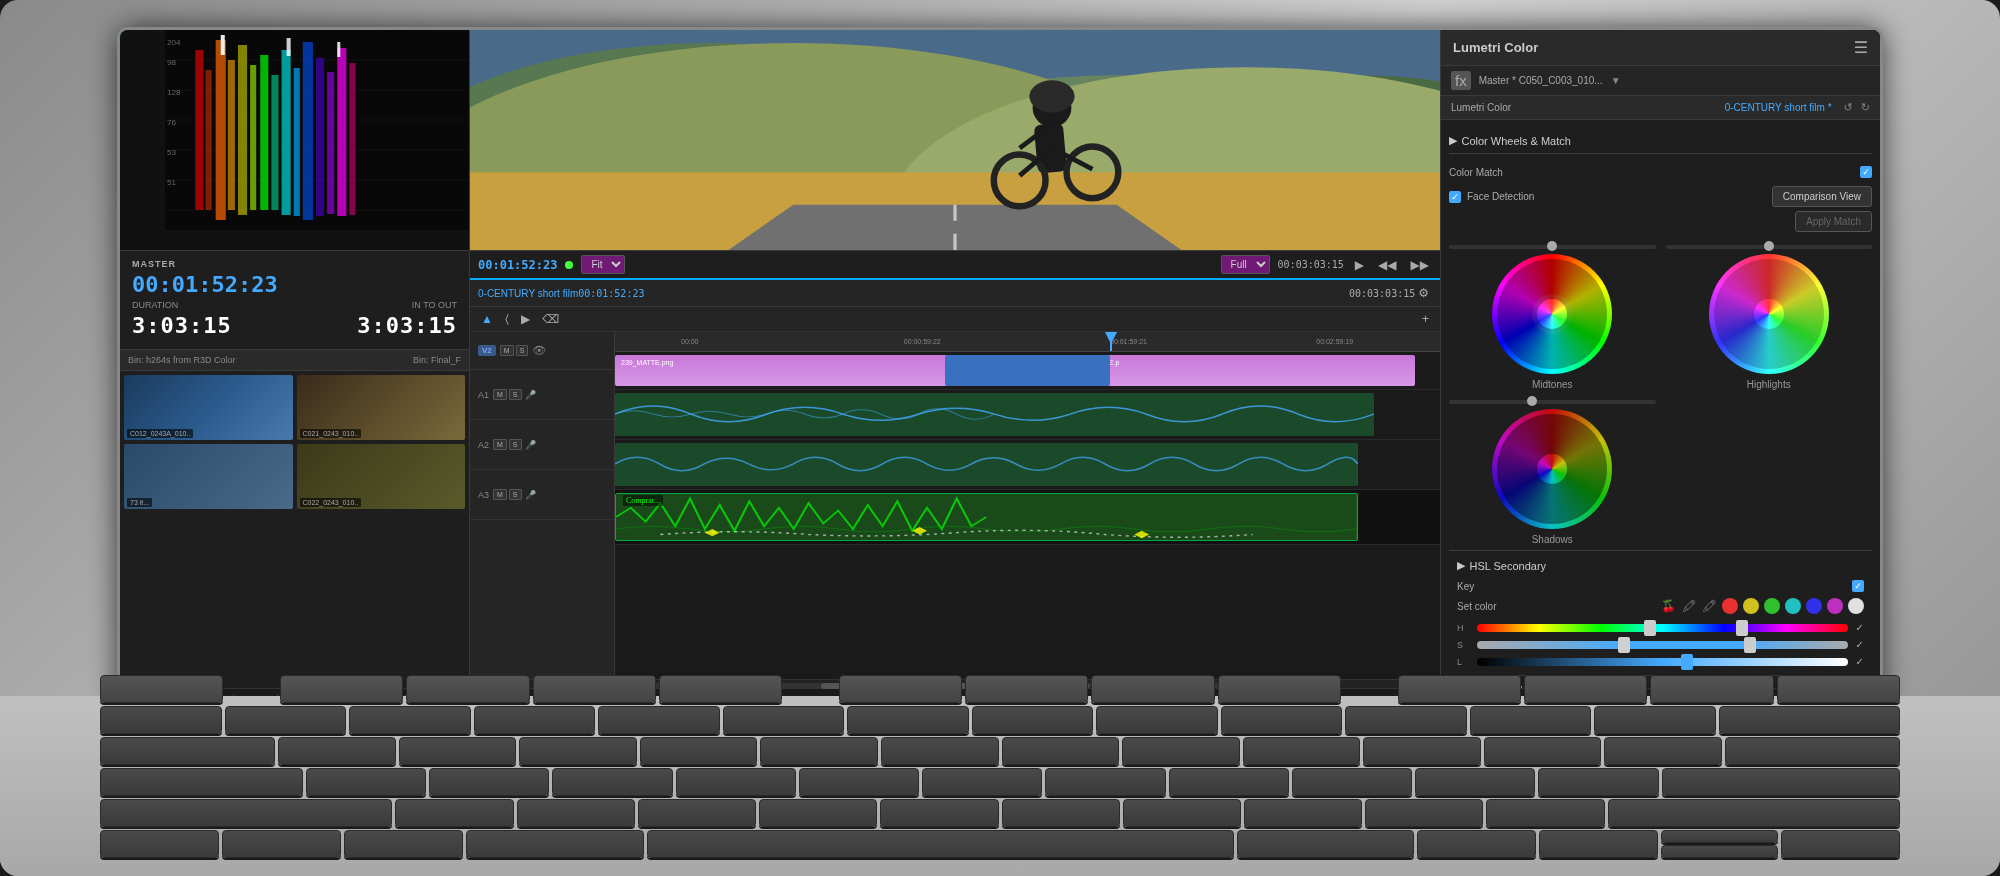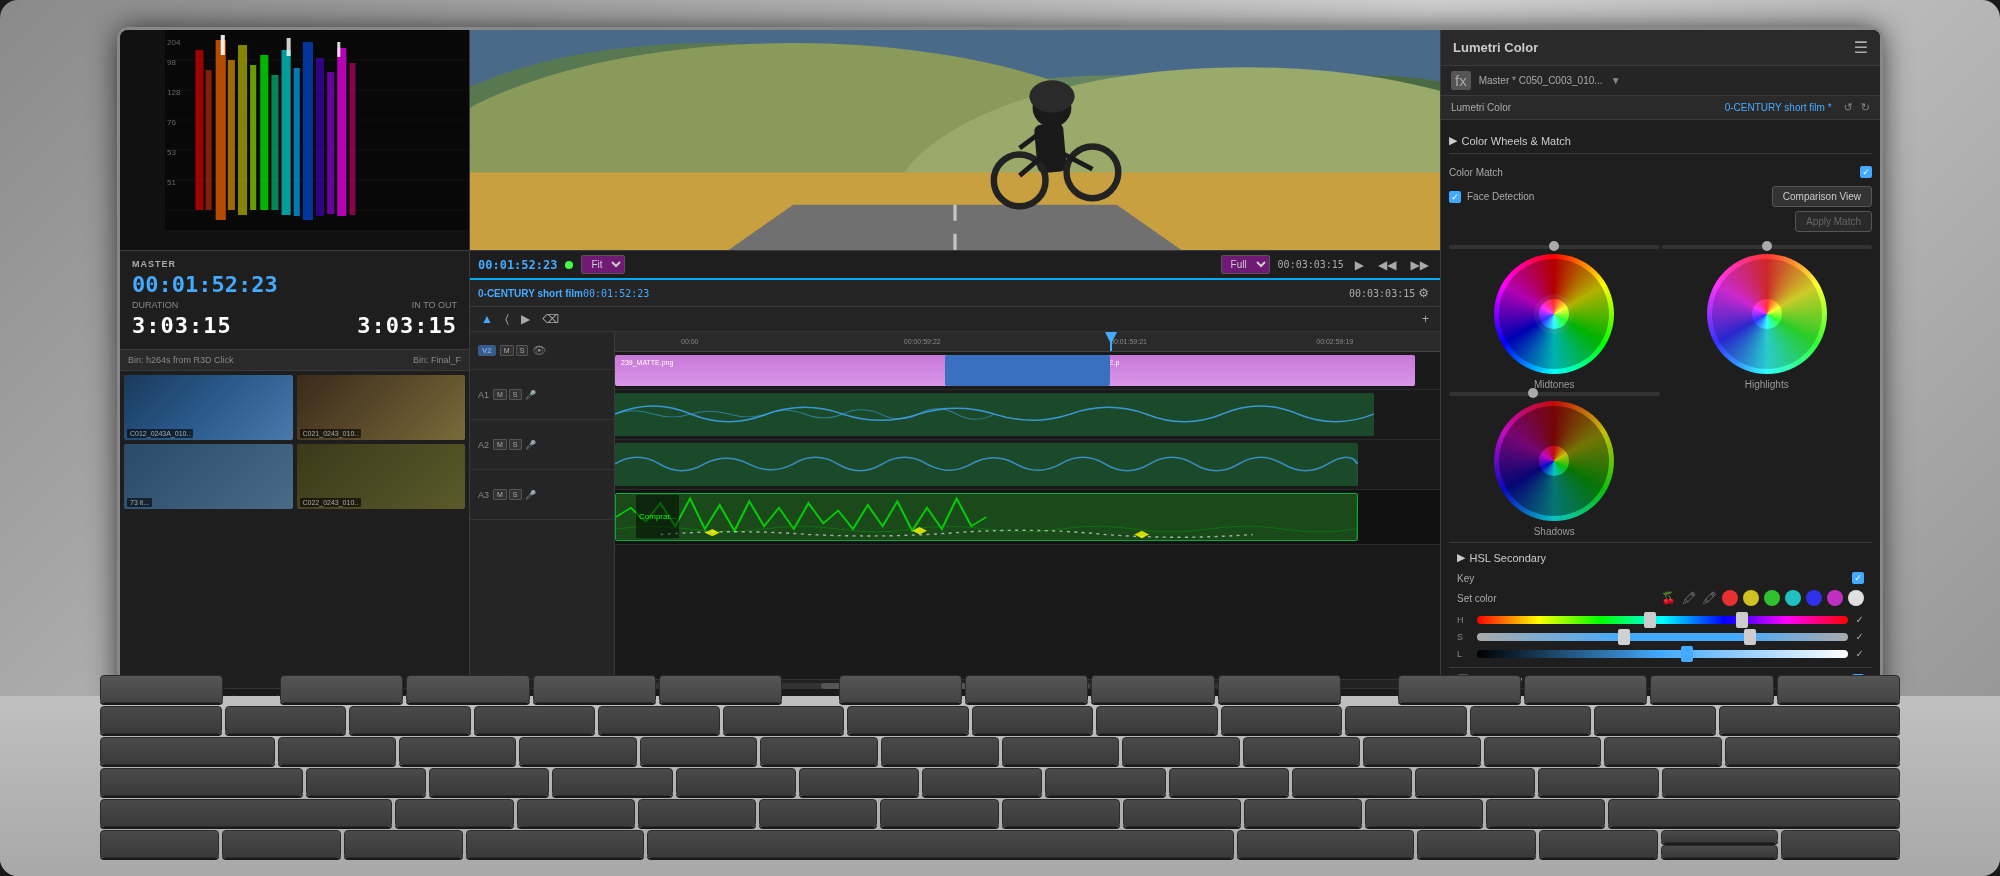--- a/index.html
+++ b/index.html
@@ -253,21 +253,21 @@
       padding: 4px 8px;
       display: flex;
       align-items: center;
       justify-content: space-between;
       border-bottom: 1px solid #3a3a3a;
     }
 
     .timeline-title {
       font-size: 10px;
       color: #4af;
-      font-weight: bold;
+      font-weight: normal;
     }
 
     .timeline-timecode {
       font-size: 10px;
       color: #4af;
       font-family: monospace;
     }
 
     .timeline-end-time {
       font-size: 10px;
@@ -793,21 +793,21 @@
             <div class="duration-label">IN TO OUT</div>
           </div>
           <div class="timecode-row">
             <div class="timecode-value">3:03:15</div>
             <div class="timecode-value">3:03:15</div>
           </div>
         </div>
 
         <div class="project-panel">
           <div class="project-panel-header">
-            <span style="font-size:9px;color:#888;">Bin: h264s from R3D Click</span>
+            <span style="font-size:9px;color:#888;">Bin: h264s from R3D Color</span>
             <span style="font-size:9px;color:#888;">Bin: Final_F</span>
           </div>
           <div class="thumbnail-grid">
             <div class="thumb thumb-1">
               <div class="thumb-label">C012_0243A_010..</div>
             </div>
             <div class="thumb thumb-2">
               <div class="thumb-label">C021_0243_010..</div>
             </div>
             <div class="thumb" style="background:linear-gradient(135deg,#2a4a6a,#4a6a8a);">
@@ -997,21 +997,21 @@
                     <path d="M0,38 Q25,32 50,38 Q75,44 100,38 Q125,32 150,38 Q175,44 200,38 Q225,32 250,38 Q275,44 300,38 Q325,32 350,38 Q375,44 400,38 Q425,32 450,38 Q475,44 500,38" stroke="#0a0" stroke-width="1" fill="none" opacity="0.4"></path>
 
                     <path d="M30,44 Q80,38 130,44 Q180,48 230,42 Q280,36 330,44 Q380,50 430,44" stroke="#fff" stroke-width="1.5" fill="none" stroke-dasharray="2,3" opacity="0.6"></path>
 
                     <polygon points="60,42 65,38 70,42 65,46" fill="#ff0" opacity="0.8"></polygon>
                     <polygon points="200,40 205,36 210,40 205,44" fill="#ff0" opacity="0.8"></polygon>
                     <polygon points="350,44 355,40 360,44 355,48" fill="#ff0" opacity="0.8"></polygon>
                   </svg>
                 </div>
 
-                <span style="position:absolute;top:5px;left:21px;font-size:8px;color:#0f0;background:rgba(0,0,0,0.5);padding:17px 3px;border-radius:1px;">Comprar...</span>
+                <span style="position:absolute;top:5px;left:8px;font-size:8px;color:#0f0;background:rgba(0,0,0,0.5);padding:1px 3px;border-radius:1px;font-family:Liberation Serif, serif;">Comprar...</span>
               </div>
 
             </div>
           </div>
 
           <div style="height:12px;background:#222;display:flex;align-items:center;padding:0 150px;border-top:1px solid #333;">
             <div style="flex:1;height:6px;background:#333;border-radius:3px;position:relative;">
               <div style="position:absolute;left:30%;width:40%;height:100%;background:#555;border-radius:3px;"></div>
             </div>
           </div>
@@ -1060,21 +1060,21 @@
           <div class="face-detection-row">
             <div class="checkbox-icon" style="background:#4af;">✓</div>
             <span class="color-match-label">Face Detection</span>
             <button class="comparison-view-btn">Comparison View</button>
           </div>
 
           <div style="text-align:right;margin-bottom:8px;">
             <button class="comparison-view-btn" style="background:#2a2a2a;color:#666;">Apply Match</button>
           </div>
 
-          <div style="display:grid;grid-template-columns:1fr 1fr;gap:2px;padding:5px 0;">
+          <div style="display:grid;grid-template-columns:1fr 1fr;gap:10px;padding:5px 0;">
 
             <div style="display:flex;flex-direction:column;align-items:center;gap:5px;">
 
               <div style="width:100%;display:flex;align-items:center;gap:3px;">
                 <div style="flex:1;height:4px;background:#333;border-radius:2px;position:relative;">
                   <div style="position:absolute;left:50%;top:-4px;width:10px;height:10px;background:#aaa;border-radius:50%;transform:translateX(-50%);"></div>
                 </div>
               </div>
               <div style="width:120px;height:120px;border-radius:50%;background:conic-gradient(hsl(0,100%,50%),hsl(60,100%,50%),hsl(120,100%,50%),hsl(180,100%,50%),hsl(240,100%,50%),hsl(300,100%,50%),hsl(360,100%,50%));position:relative;overflow:hidden;">
                 <div style="position:absolute;top:50%;left:50%;transform:translate(-50%,-50%);width:40px;height:40px;background:radial-gradient(circle,rgba(255,255,255,0.3),transparent);border-radius:50%;"></div>

